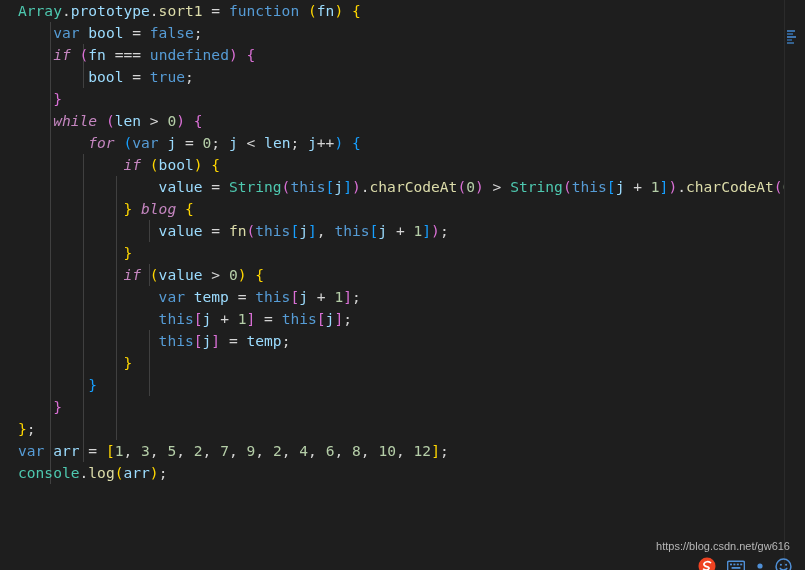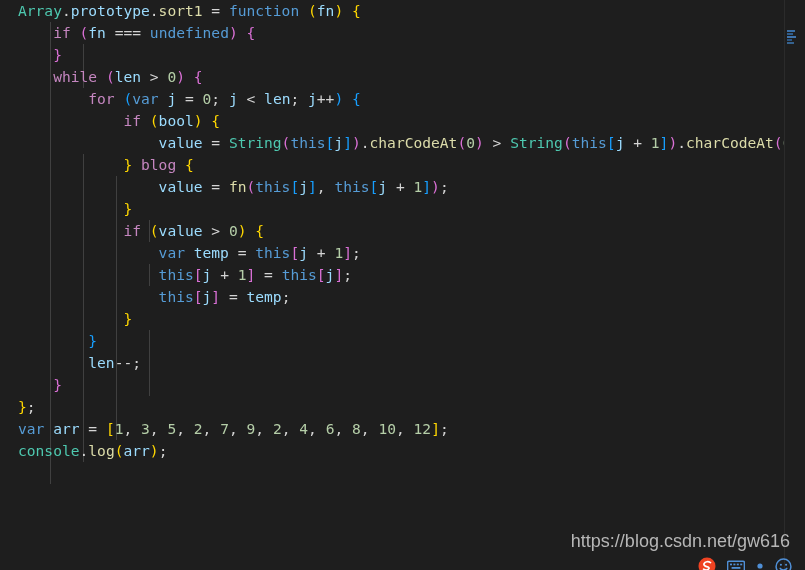--- a/index.html
+++ b/index.html
@@ -46,21 +46,21 @@
     pointer-events: none;
   }
   .guide {
     position: absolute;
     width: 1px;
     background: #404040;
   }
 
   
   .t-kw       { color: #569cd6; }  
-  .t-ctrl     { color: #c586c0; }  
+  .t-ctrl     { color: #c586c0; font-style: italic; }  
   .t-type     { color: #4ec9b0; }  
   .t-fn       { color: #dcdcaa; }  
   .t-var      { color: #9cdcfe; }  
   .t-num      { color: #b5cea8; }  
   .t-op       { color: #d4d4d4; }  
   .t-b1       { color: #ffd700; }  
   .t-b2       { color: #da70d6; }  
   .t-b3       { color: #179fff; }  
 
   
@@ -78,21 +78,21 @@
     height: 2px;
     border-radius: 0;
   }
 
   
   #watermark {
     position: absolute;
     right: 10px;
     bottom: 18px;
     font-family: "Liberation Sans", sans-serif;
-    font-size: 18px;
+    font-size: 11px;
     color: #bfbfbf;
     opacity: 0.95;
     z-index: 8;
     white-space: nowrap;
   }
 
   
   #bottom-icons {
     position: absolute;
     right: 8px;
@@ -117,23 +117,25 @@
       <div class="guide" style="left:83px;  top:44px;  height:44px;"></div>
       <div class="guide" style="left:83px;  top:154px; height:308px;"></div>
       <div class="guide" style="left:116px; top:176px; height:264px;"></div>
       <div class="guide" style="left:149px; top:220px; height:22px;"></div>
       <div class="guide" style="left:149px; top:264px; height:22px;"></div>
       <div class="guide" style="left:149px; top:330px; height:66px;"></div>
     </div>
 
     <div class="code-line"><span class="txt"><span class="t-type">Array</span><span class="t-op">.</span><span class="t-var">prototype</span><span class="t-op">.</span><span class="t-fn">sort1</span><span class="t-op"> = </span><span class="t-kw">function</span><span class="t-op"> </span><span class="t-b1">(</span><span class="t-var">fn</span><span class="t-b1">)</span><span class="t-op"> </span><span class="t-b1">{</span></span></div>
 
+    <div class="code-line"><span class="txt"><span class="t-op">    </span><span class="t-kw">var</span><span class="t-op"> </span><span class="t-var">bool</span><span class="t-op"> = </span><span class="t-kw">false</span><span class="t-op">;</span></span></div>
 
     <div class="code-line"><span class="txt"><span class="t-op">    </span><span class="t-ctrl">if</span><span class="t-op"> </span><span class="t-b2">(</span><span class="t-var">fn</span><span class="t-op"> === </span><span class="t-kw">undefined</span><span class="t-b2">)</span><span class="t-op"> </span><span class="t-b2">{</span></span></div>
 
+    <div class="code-line"><span class="txt"><span class="t-op">        </span><span class="t-var">bool</span><span class="t-op"> = </span><span class="t-kw">true</span><span class="t-op">;</span></span></div>
 
     <div class="code-line"><span class="txt"><span class="t-op">    </span><span class="t-b2">}</span></span></div>
 
 
     <div class="code-line"><span class="txt"><span class="t-op">    </span><span class="t-ctrl">while</span><span class="t-op"> </span><span class="t-b2">(</span><span class="t-var">len</span><span class="t-op"> &gt; </span><span class="t-num">0</span><span class="t-b2">)</span><span class="t-op"> </span><span class="t-b2">{</span></span></div>
 
     <div class="code-line"><span class="txt"><span class="t-op">        </span><span class="t-ctrl">for</span><span class="t-op"> </span><span class="t-b3">(</span><span class="t-kw">var</span><span class="t-op"> </span><span class="t-var">j</span><span class="t-op"> = </span><span class="t-num">0</span><span class="t-op">; </span><span class="t-var">j</span><span class="t-op"> &lt; </span><span class="t-var">len</span><span class="t-op">; </span><span class="t-var">j</span><span class="t-op">++</span><span class="t-b3">)</span><span class="t-op"> </span><span class="t-b3">{</span></span></div>
 
 
     <div class="code-line"><span class="txt"><span class="t-op">            </span><span class="t-ctrl">if</span><span class="t-op"> </span><span class="t-b1">(</span><span class="t-var">bool</span><span class="t-b1">)</span><span class="t-op"> </span><span class="t-b1">{</span></span></div>
@@ -151,21 +153,20 @@
     <div class="code-line"><span class="txt"><span class="t-op">                </span><span class="t-kw">var</span><span class="t-op"> </span><span class="t-var">temp</span><span class="t-op"> = </span><span class="t-kw">this</span><span class="t-b2">[</span><span class="t-var">j</span><span class="t-op"> + </span><span class="t-num">1</span><span class="t-b2">]</span><span class="t-op">;</span></span></div>
 
     <div class="code-line"><span class="txt"><span class="t-op">                </span><span class="t-kw">this</span><span class="t-b2">[</span><span class="t-var">j</span><span class="t-op"> + </span><span class="t-num">1</span><span class="t-b2">]</span><span class="t-op"> = </span><span class="t-kw">this</span><span class="t-b2">[</span><span class="t-var">j</span><span class="t-b2">]</span><span class="t-op">;</span></span></div>
 
     <div class="code-line"><span class="txt"><span class="t-op">                </span><span class="t-kw">this</span><span class="t-b2">[</span><span class="t-var">j</span><span class="t-b2">]</span><span class="t-op"> = </span><span class="t-var">temp</span><span class="t-op">;</span></span></div>
 
     <div class="code-line"><span class="txt"><span class="t-op">            </span><span class="t-b1">}</span></span></div>
 
     <div class="code-line"><span class="txt"><span class="t-op">        </span><span class="t-b3">}</span></span></div>
 
-    <div class="code-line"><span class="txt"><span class="t-op">        </span><span class="t-var">len</span><span class="t-op">--;</span></span></div>
 
     <div class="code-line"><span class="txt"><span class="t-op">    </span><span class="t-b2">}</span></span></div>
 
     <div class="code-line"><span class="txt"><span class="t-b1">}</span><span class="t-op">;</span></span></div>
 
     <div class="code-line"><span class="txt"><span class="t-kw">var</span><span class="t-op"> </span><span class="t-var">arr</span><span class="t-op"> = </span><span class="t-b1">[</span><span class="t-num">1</span><span class="t-op">, </span><span class="t-num">3</span><span class="t-op">, </span><span class="t-num">5</span><span class="t-op">, </span><span class="t-num">2</span><span class="t-op">, </span><span class="t-num">7</span><span class="t-op">, </span><span class="t-num">9</span><span class="t-op">, </span><span class="t-num">2</span><span class="t-op">, </span><span class="t-num">4</span><span class="t-op">, </span><span class="t-num">6</span><span class="t-op">, </span><span class="t-num">8</span><span class="t-op">, </span><span class="t-num">10</span><span class="t-op">, </span><span class="t-num">12</span><span class="t-b1">]</span><span class="t-op">;</span></span></div>
 
 
     <div class="code-line"><span class="txt"><span class="t-type">console</span><span class="t-op">.</span><span class="t-fn">log</span><span class="t-b1">(</span><span class="t-var">arr</span><span class="t-b1">)</span><span class="t-op">;</span></span></div>
 

